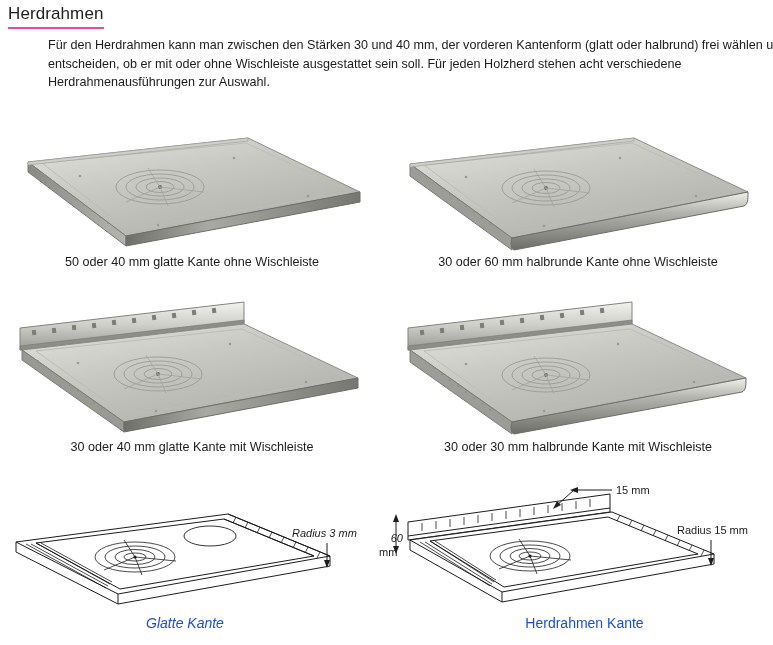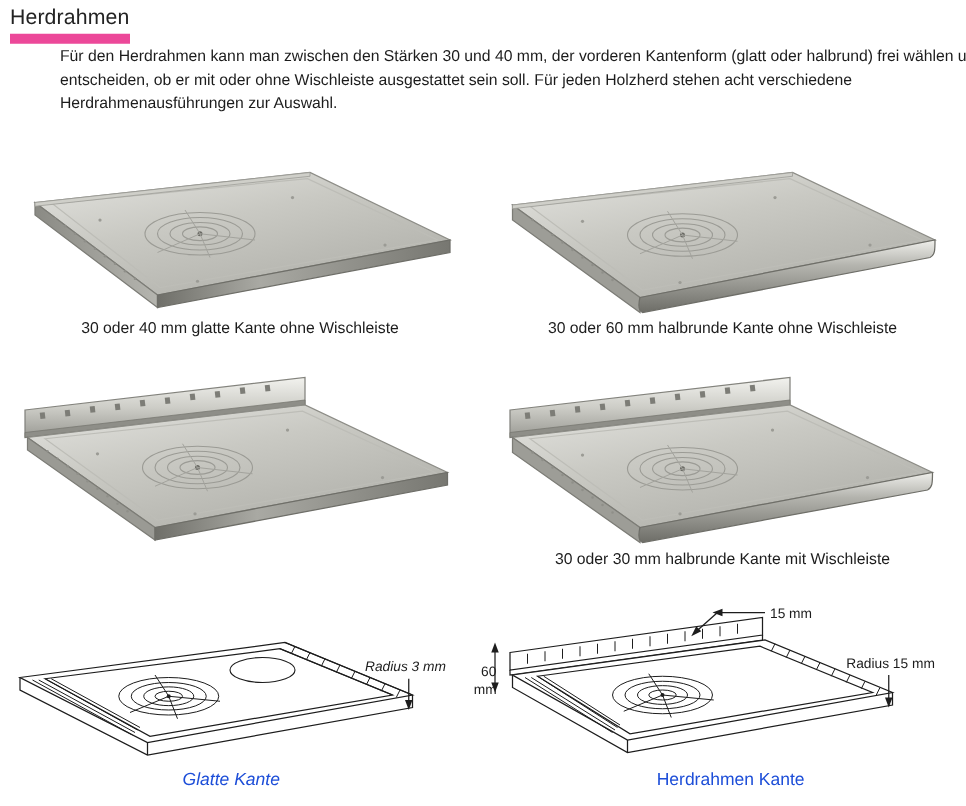--- a/index.html
+++ b/index.html
@@ -20,21 +20,21 @@
     width: 773px;
     height: 645px;
   }
   .title {
     position: absolute;
     left: 8px;
     top: 4px;
     font-size: 17px;
     color: #222;
     padding-bottom: 3px;
-    border-bottom: 8px solid #ec4899;
+    border-bottom: 2px solid #ec4899;
     letter-spacing: 0.1px;
   }
   .intro {
     position: absolute;
     left: 8px;
     top: 36px;
     width: 762px;
     font-size: 12.6px;
     line-height: 18.5px;
     color: #1c1c1c;
@@ -127,21 +127,21 @@
           <circle cx="44" cy="51" r="1"></circle>
           <circle cx="52" cy="57" r="1"></circle>
         <circle cx="60" cy="63" r="1"></circle>
           <circle cx="68" cy="69" r="1"></circle>
           <circle cx="76" cy="75" r="1"></circle>
         <circle cx="84" cy="81" r="1"></circle>
           <circle cx="92" cy="87" r="1"></circle>
           <circle cx="100" cy="93" r="1"></circle>
       </g>
     </svg>
-    <div class="caption">30 oder 40 mm glatte Kante ohne Wischleiste</div>
+    <div class="caption">50 oder 40 mm glatte Kante ohne Wischleiste</div>
   </div>
 
   <div class="cell" style="left:392px; top:130px; width:372px;">
     <svg class="svgwrap" width="372" height="125" viewBox="0 0 372 125">
       <defs>
         <linearGradient id="topB" x1="0" y1="0" x2="0.7" y2="1">
           <stop offset="0%" stop-color="#e4e4e0"></stop>
           <stop offset="45%" stop-color="#c9c9c3"></stop>
           <stop offset="100%" stop-color="#b0b0aa"></stop>
         </linearGradient>
@@ -256,20 +256,21 @@
           <circle cx="38" cy="77" r="1"></circle>
           <circle cx="46" cy="83" r="1"></circle>
         <circle cx="54" cy="89" r="1"></circle>
           <circle cx="62" cy="95" r="1"></circle>
           <circle cx="70" cy="101" r="1"></circle>
         <circle cx="78" cy="107" r="1"></circle>
           <circle cx="86" cy="113" r="1"></circle>
           <circle cx="94" cy="119" r="1"></circle>
       </g>
     </svg>
+    <div class="caption">30 oder 40 mm glatte Kante mit Wischleiste</div>
   </div>
 
   <div class="cell" style="left:392px; top:290px; width:372px;">
     <svg class="svgwrap" width="372" height="150" viewBox="0 0 372 150">
       <defs>
         <linearGradient id="topD" x1="0" y1="0" x2="0.7" y2="1">
           <stop offset="0%" stop-color="#e4e4e0"></stop>
           <stop offset="45%" stop-color="#c9c9c3"></stop>
           <stop offset="100%" stop-color="#b0b0aa"></stop>
         </linearGradient>
@@ -473,16 +474,16 @@
 
       <g stroke="#1d1d1d" stroke-width="1">
         <line x1="333" y1="62" x2="333" y2="84"></line>
         <polygon points="333,88 330,80 336,80" fill="#1d1d1d" stroke="none"></polygon>
       </g>
       <text x="299" y="56" font-family="Liberation Sans, sans-serif" font-size="11" fill="#1c1c1c">Radius 15 mm</text>
     </svg>
     <div class="lowertitle" style="margin-left:18px;">Herdrahmen Kante</div>
   </div>
 
-  <div class="dimlabel" style="left:379px; top:532px; width:24px; text-align:center;">60</div>
+  <div class="dimlabel" style="left:379px; top:532px; width:24px; text-align:right;font-style:italic;">60</div>
   <div class="dimlabel" style="left:379px; top:546px; width:24px; text-align:left;">mm</div>
 
 </div>
 
 </body></html>

